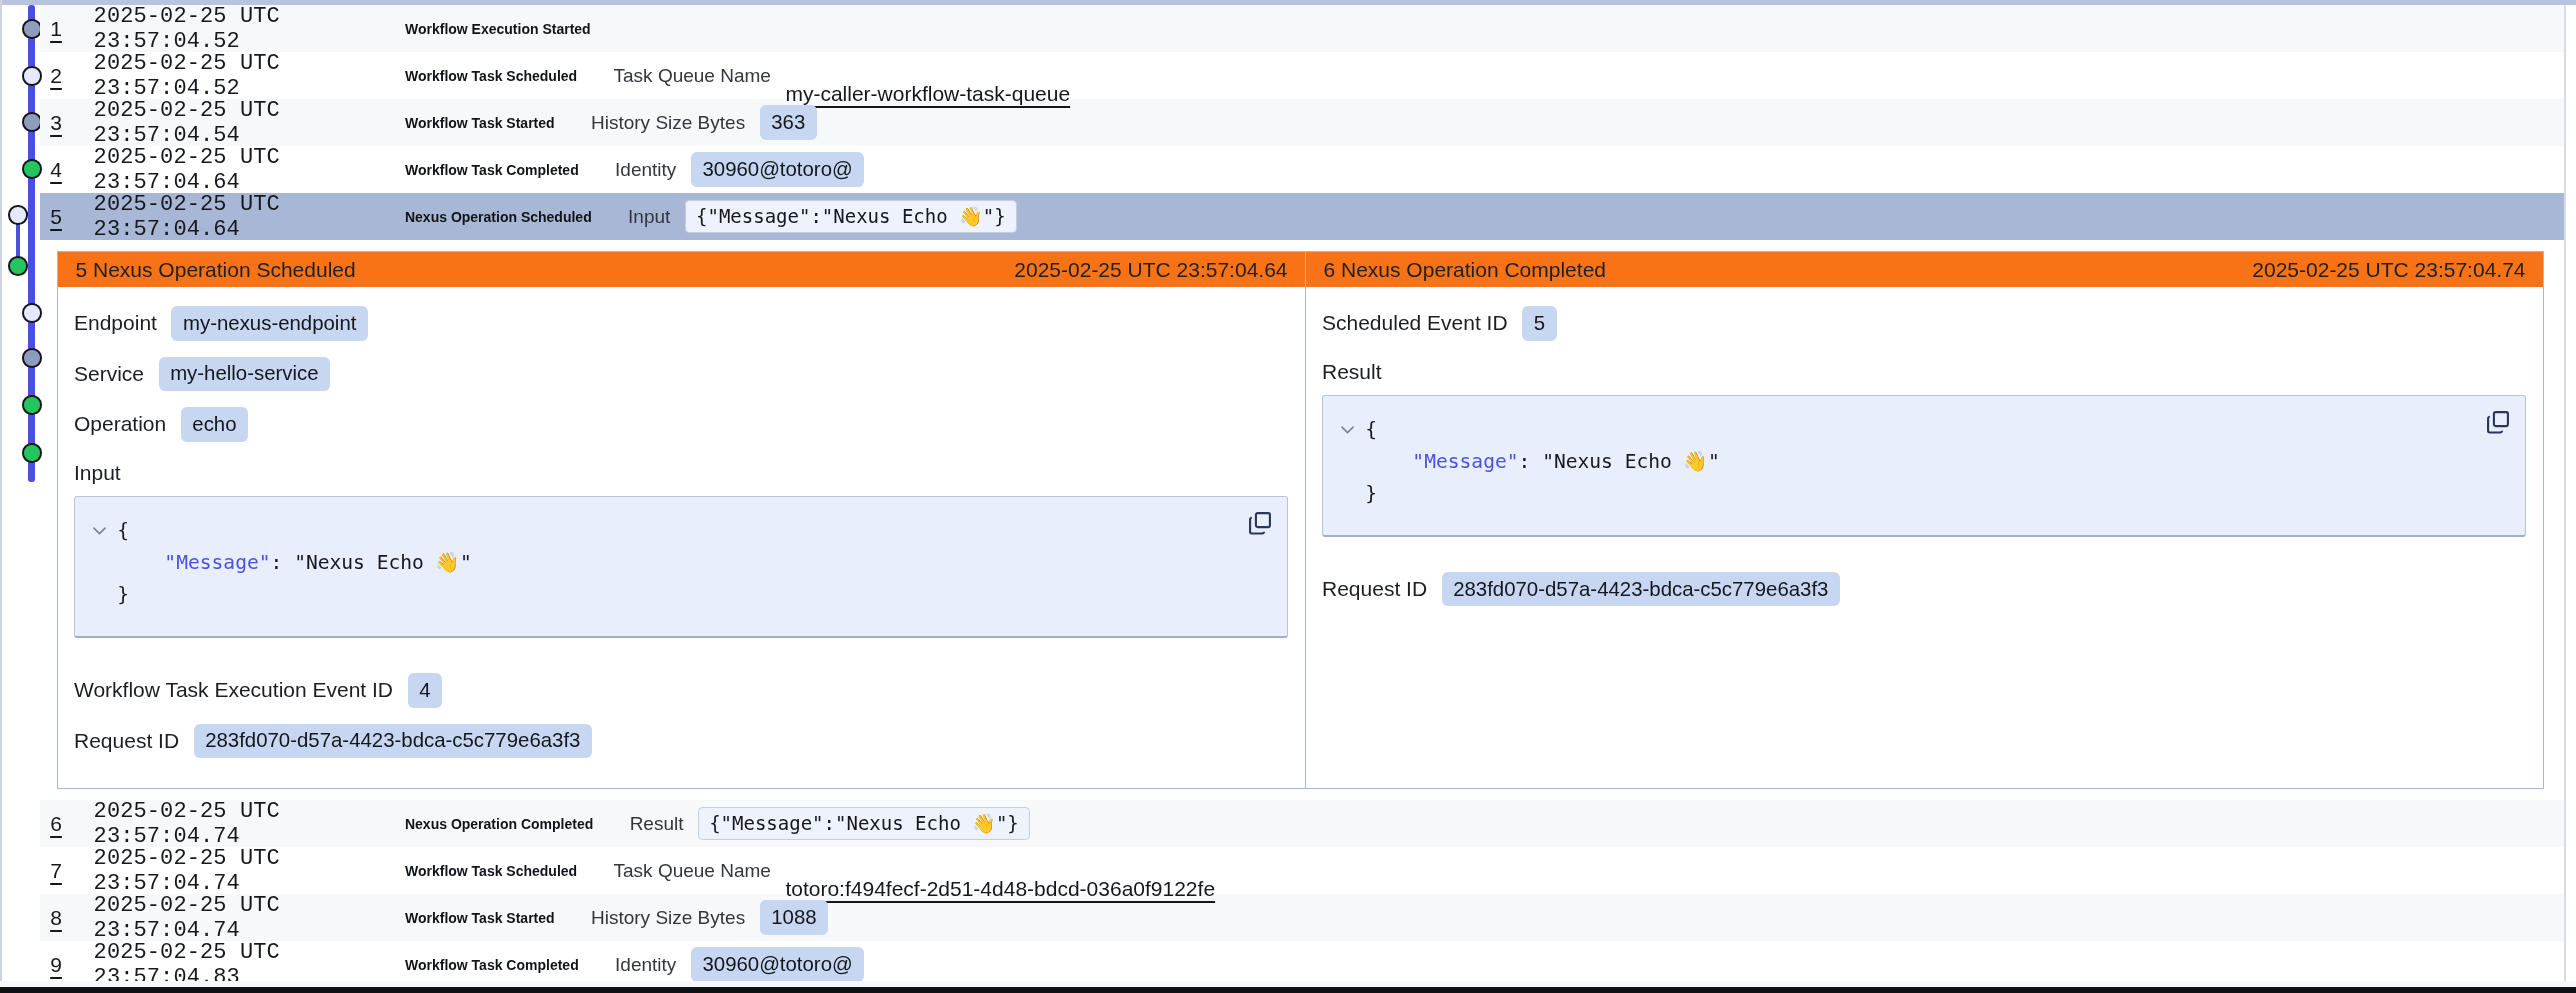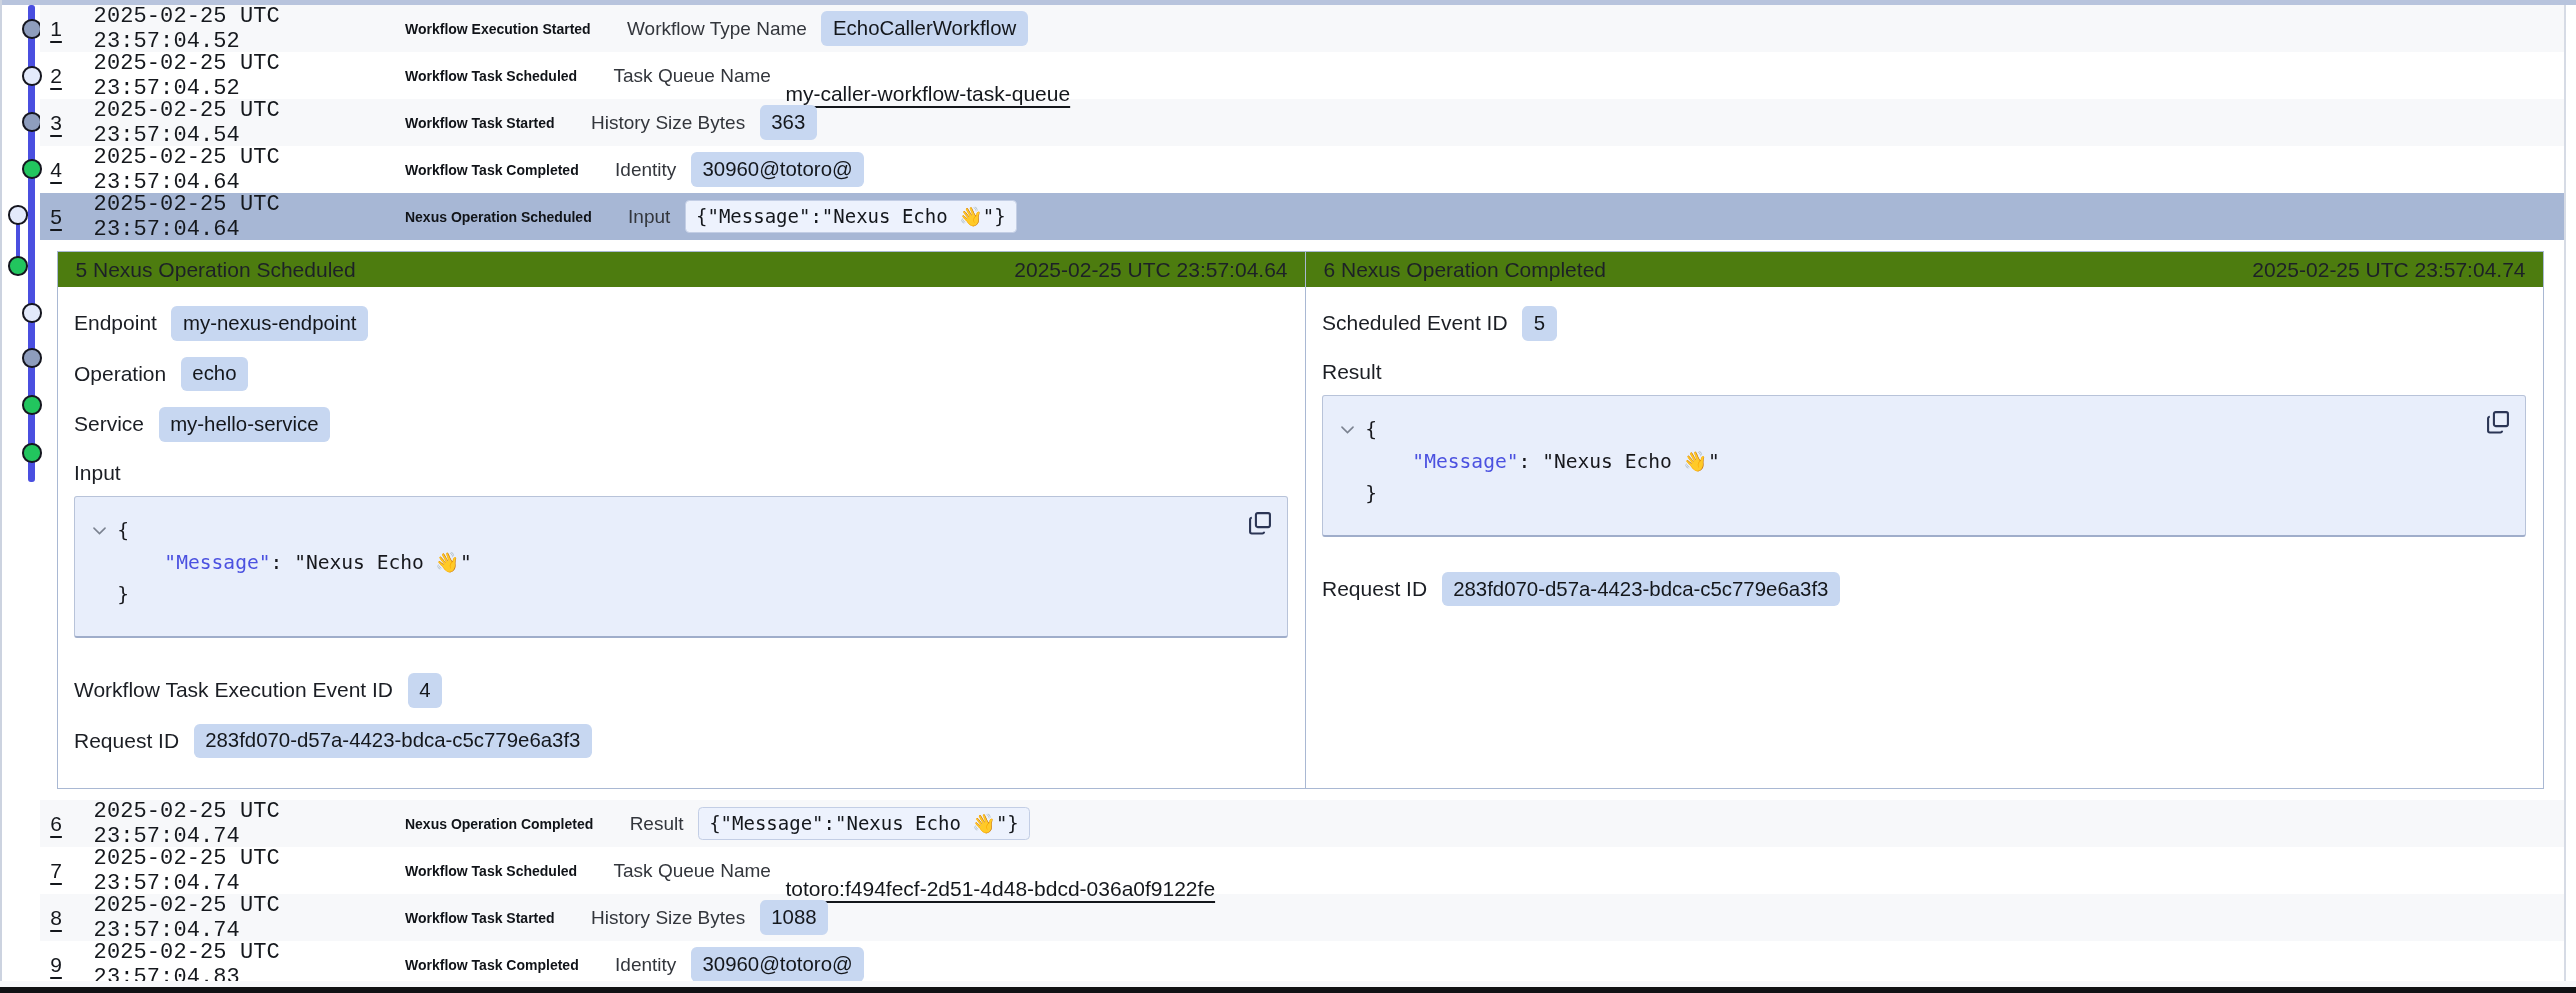--- a/index.html
+++ b/index.html
@@ -37,21 +37,21 @@
   .chip-mono { background:#edf2fd; border:0.7px solid #c3cee5; border-radius:4.4px; padding:4.4px 10.2px;
                font-family:"DejaVu Sans Mono", monospace; font-size:19px; color:#14171c; white-space:nowrap; }
   .link-val { font-size:21px; color:#14171c; text-decoration:underline; text-underline-offset:5.1px; text-decoration-thickness:1.5px; white-space:nowrap;margin-top:36px; }
 
   
   .panels { position:absolute; top:251px; left:57px; width:2487px; height:538px; display:flex;
             border:1.5px solid #a9b8d3; background:#fff; }
   .panel { display:flex; flex-direction:column; min-width:0; }
   .panel-left { width:1247px; }
   .panel-right { flex:1; border-left:1.5px solid #a9b8d3; }
-  .panel-header { height:35px; flex:0 0 35px; background:#4d7c0f; display:flex; align-items:center;
+  .panel-header { height:35px; flex:0 0 35px; background:#f97316; display:flex; align-items:center;
                   justify-content:space-between; padding:0 17.5px; font-size:21px; color:#1d2127;gap:23px; }
   .panel-body { flex:1; padding:19px 17.5px 0 16px; overflow:hidden; }
   .p-row { display:flex; align-items:center; gap:14.5px; min-height:30px; margin-bottom:16px; font-size:21px; }
   .p-row.label-only { margin-bottom:8.7px; }
   .p-label { color:#1b1e24; white-space:nowrap; }
 
   .code-block { position:relative; background:#e8eefb; border:0.7px solid #b8c3d9; border-bottom:2.2px solid #9fadca;
                 border-radius:2.9px; padding:17.5px 17.5px 25px 14.5px; margin-bottom:35px;
                 font-family:"DejaVu Sans Mono", monospace; font-size:19.6px; line-height:32px; color:#17181d; }
   .code-inner { display:flex; gap:7.3px; }
@@ -86,24 +86,20 @@
         <div class="tl-node" style="left: 22px; top: 395px; background: rgb(34, 197, 94);"></div>
         <div class="tl-node" style="left: 22px; top: 443px; background: rgb(34, 197, 94);"></div>
       </div>
   </div>
 
   <div class="rows rows-top" id="rows-top">
       <div class="event-row alt">
         <span class="ev-num">1</span>
         <span class="ev-time">2025-02-25 UTC 23:57:04.52</span>
         <span class="ev-name">Workflow Execution Started</span>
-        <span class="ev-attr">
-          <span class="ev-attr-label">Workflow Type Name</span>
-          <span class="badge">EchoCallerWorkflow</span>
-        </span>
       </div>
       <div class="event-row">
         <span class="ev-num">2</span>
         <span class="ev-time">2025-02-25 UTC 23:57:04.52</span>
         <span class="ev-name">Workflow Task Scheduled</span>
         <span class="ev-attr">
           <span class="ev-attr-label">Task Queue Name</span>
           <span class="link-val">my-caller-workflow-task-queue</span>
         </span>
       </div>
@@ -141,26 +137,26 @@
         <div class="panel-header">
           <span>5 Nexus Operation Scheduled</span>
           <span>2025-02-25 UTC 23:57:04.64</span>
         </div>
         <div class="panel-body">
           <div class="p-row">
             <span class="p-label">Endpoint</span>
             <span class="badge">my-nexus-endpoint</span>
           </div>
           <div class="p-row">
+            <span class="p-label">Service</span>
+            <span class="badge">my-hello-service</span>
+          </div>
+          <div class="p-row">
             <span class="p-label">Operation</span>
             <span class="badge">echo</span>
-          </div>
-          <div class="p-row">
-            <span class="p-label">Service</span>
-            <span class="badge">my-hello-service</span>
           </div>
           <div class="p-row label-only">
             <span class="p-label">Input</span>
           </div>
           <div class="code-block">
             <div class="code-inner">
               <div class="code-chevron">
                 <svg viewBox="0 0 24 24" width="19" height="19" fill="none" stroke="#7b8290" stroke-width="2" stroke-linecap="round">
                   <path d="M5 9 l7 7 7-7"></path>
                 </svg>

